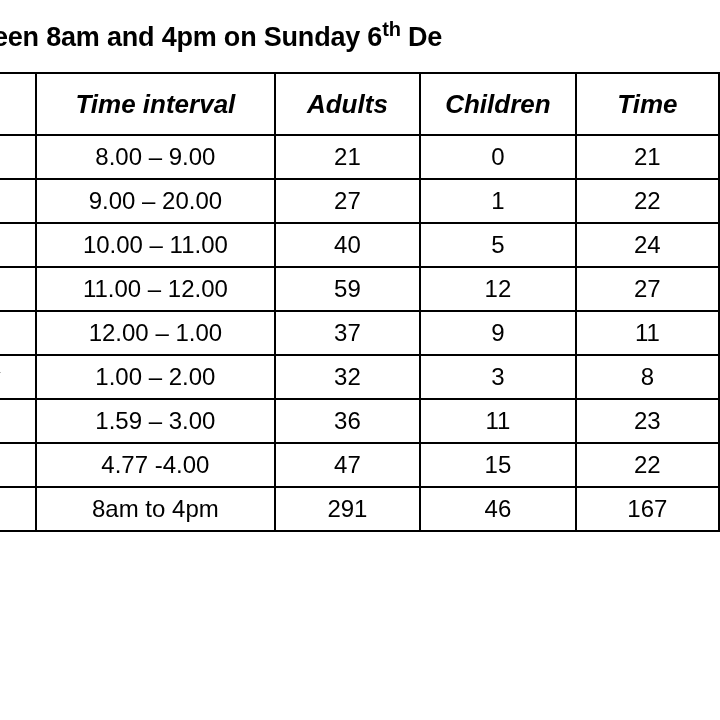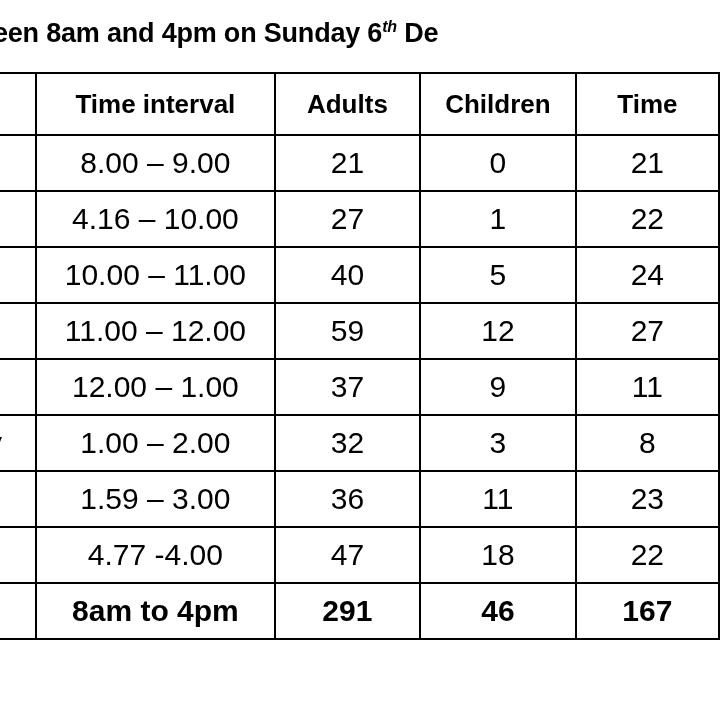--- a/index.html
+++ b/index.html
@@ -27,69 +27,69 @@
     top: 18px;
     left: -140px;
     width: 900px;
     font-size: 27px;
     font-weight: bold;
     letter-spacing: -0.2px;
     white-space: nowrap;
     color: #000;
   }
   .title sup {
-    font-size: 16px;
+    font-size: 20px;
     vertical-align: super;
-    font-style: italic;
   }
   .table-wrap {
     position: absolute;
     top: 72px;
     left: -48px;
     width: 768px;
   }
   table.data {
     border-collapse: collapse;
     width: 768px;
     table-layout: fixed;
   }
   table.data td, table.data th {
     border: 2px solid #000000;
     text-align: center;
     vertical-align: middle;
-    font-size: 30px;
-    height: 56px;
+    font-size: 24px;
+    height: 44px;
     padding: 0 4px;
     box-sizing: border-box;
     white-space: nowrap;
   }
   
   col.c0 { width: 80px; }
   col.c1 { width: 230px; }
   col.c2 { width: 140px; }
   col.c3 { width: 150px; }
   col.c4 { width: 138px; }
 
   table.data thead th {
     font-weight: bold;
     font-size: 26px;
     height: 62px;
+    font-style: italic;
   }
   td.label-col {
     font-size: 25px;
     font-weight: normal;
     text-align: center;
     border-left: none;
     border-right: 2px solid #000;
   }
   thead th.corner {
     border-left: none;
   }
   tr.total td {
-    font-weight: bold;
+    font-weight: normal;
   }
   tr.total td.label-col {
     font-weight: normal;
   }
   .rowlabel-vertical {
     font-size: 25px;
     line-height: 1.0;
   }
 </style>
 </head>
@@ -120,21 +120,21 @@
       <tbody>
         <tr>
           <td class="label-col"></td>
           <td>8.00 – 9.00</td>
           <td>21</td>
           <td>0</td>
           <td>21</td>
         </tr>
         <tr>
           <td class="label-col"></td>
-          <td>4.16 – 10.00</td>
+          <td>9.00 – 20.00</td>
           <td>27</td>
           <td>1</td>
           <td>22</td>
         </tr>
         <tr>
           <td class="label-col"></td>
           <td>10.00 – 11.00</td>
           <td>40</td>
           <td>5</td>
           <td>24</td>
@@ -164,21 +164,21 @@
           <td class="label-col"></td>
           <td>1.59 – 3.00</td>
           <td>36</td>
           <td>11</td>
           <td>23</td>
         </tr>
         <tr>
           <td class="label-col"></td>
           <td>4.77 -4.00</td>
           <td>47</td>
-          <td>18</td>
+          <td>15</td>
           <td>22</td>
         </tr>
         <tr class="total">
           <td class="label-col"></td>
           <td>8am to 4pm</td>
           <td>291</td>
           <td>46</td>
           <td>167</td>
         </tr>
       </tbody>

